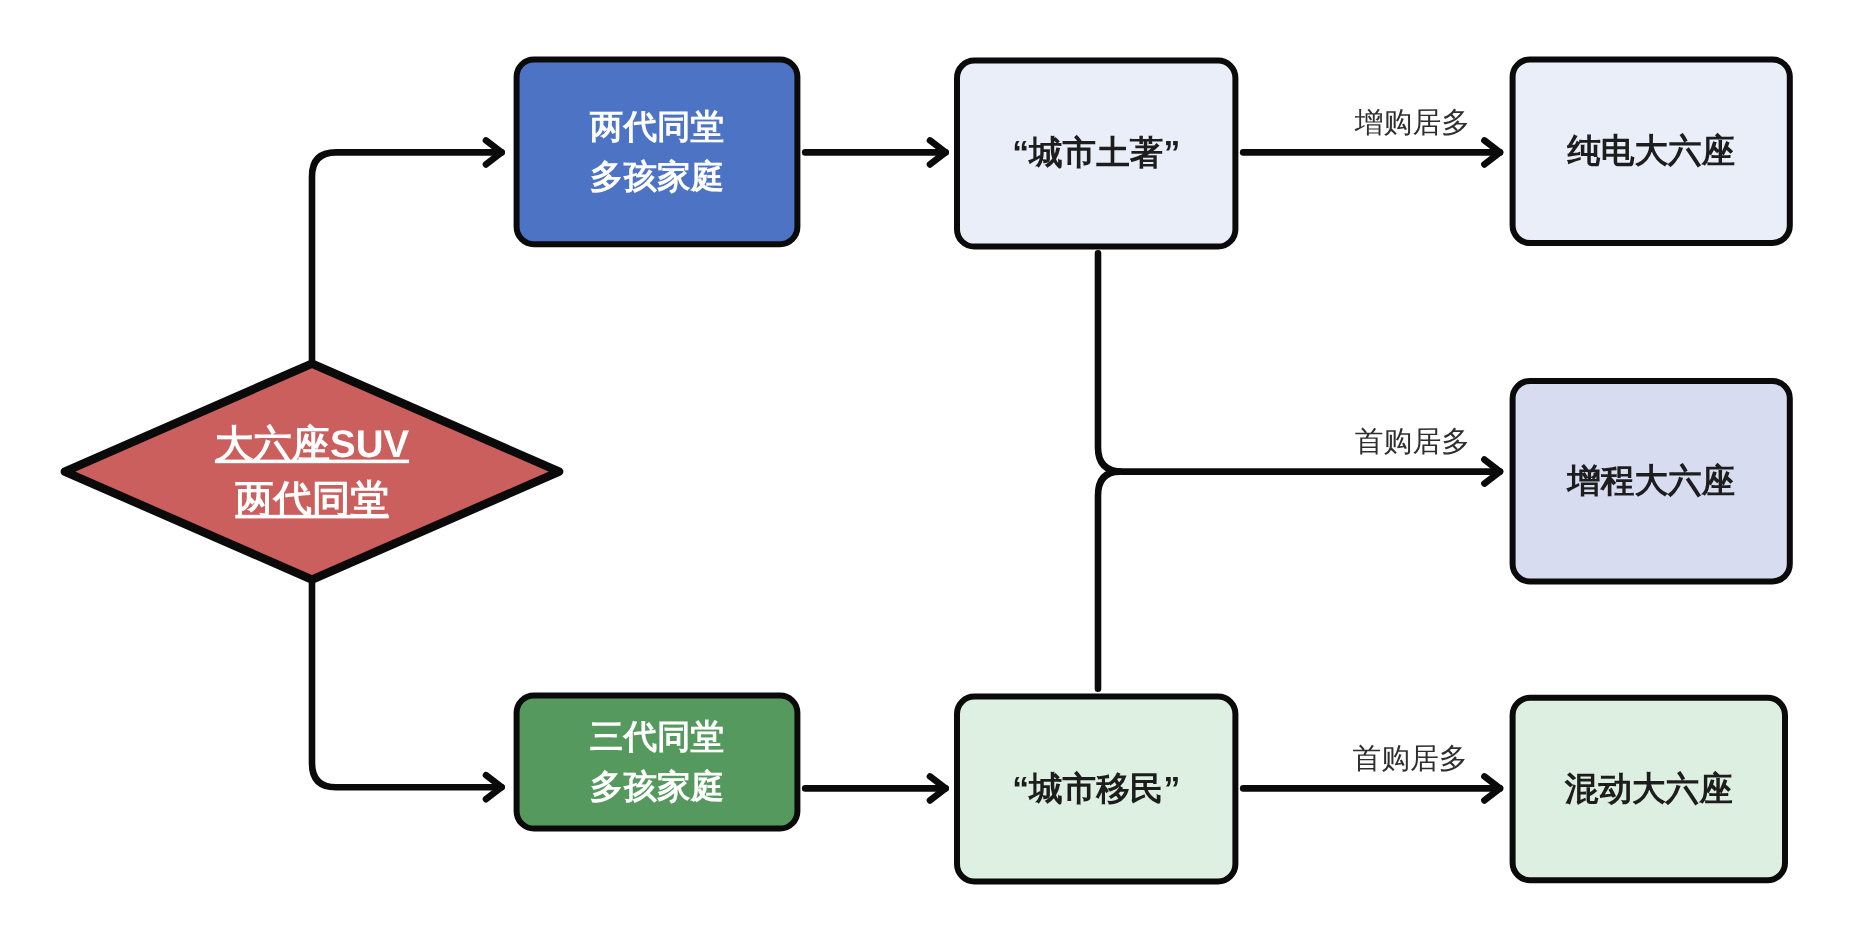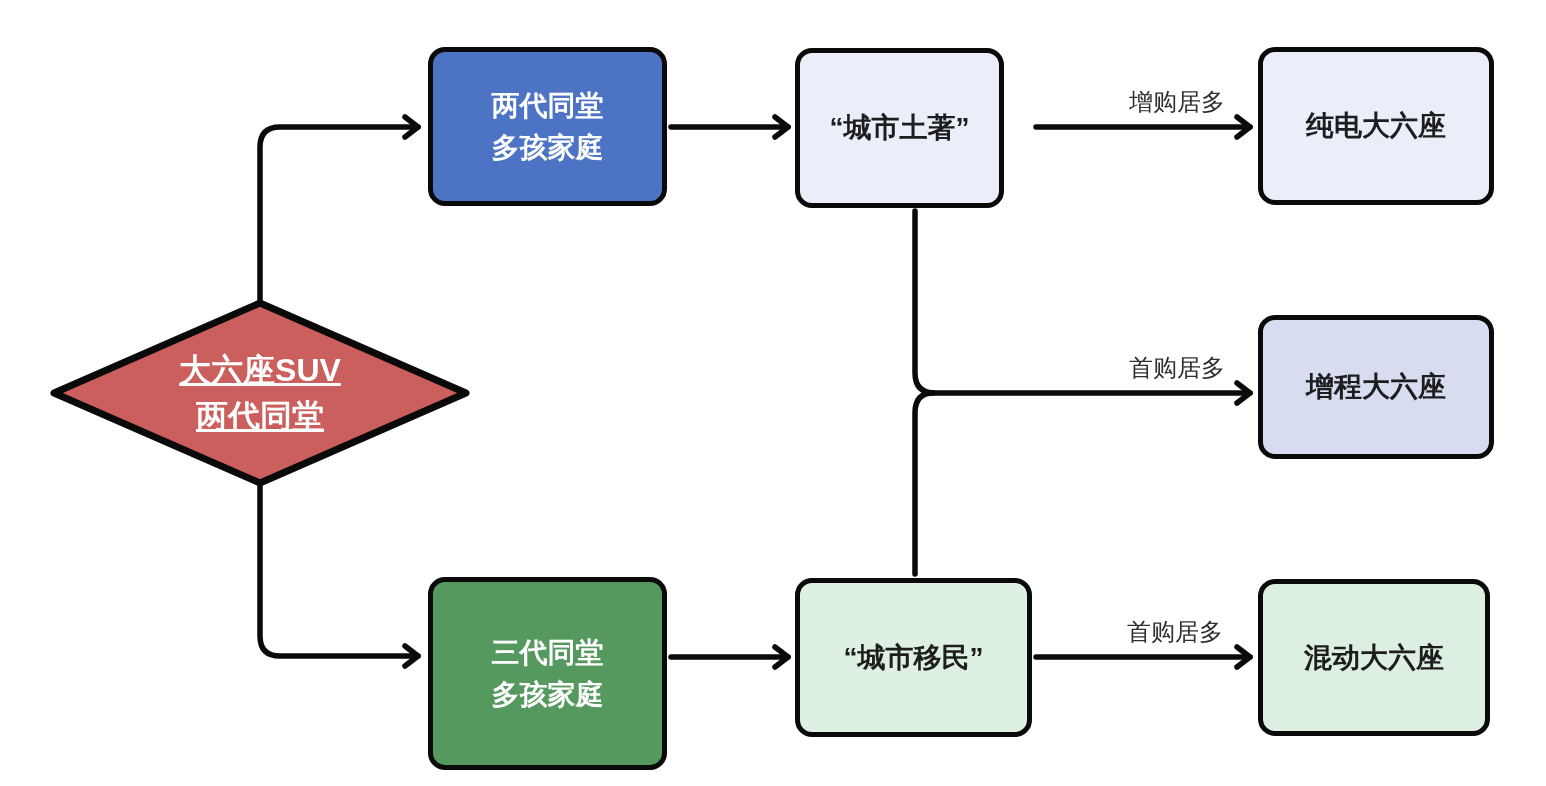--- a/index.html
+++ b/index.html
@@ -32,25 +32,25 @@
     line-height: 1.5;
     z-index: 2;
   }
   .node.dark-text { color: #1d1d1d; }
   .node.white-text { color: #ffffff; }
   .texture {
     background-image: radial-gradient(rgba(140,150,180,0.16) 1px, transparent 1.4px);
     background-size: 7px 7px;
   }
   .node-two-gen   { left: 428px; top: 47px;  width: 239px; height: 159px; background: #4d74c4; }
-  .node-three-gen { left: 428px; top: 577px; width: 239px; height: 193px; background: #55995f; }
-  .node-natives   { left: 795px; top: 48px;  width: 209px; height: 160px; background: #e9eef8; }
+  .node-three-gen { left: 428px; top: 577px; width: 239px; height: 116px; background: #55995f; }
+  .node-natives   { left: 795px; top: 48px;  width: 237px; height: 160px; background: #e9eef8; }
   .node-migrants  { left: 795px; top: 578px; width: 237px; height: 159px; background: #ddf0e2; }
   .node-pure-ev   { left: 1258px; top: 47px;  width: 236px; height: 158px; background: #e9eef8; }
-  .node-erev      { left: 1258px; top: 315px; width: 236px; height: 144px; background: #d8dcf1; }
+  .node-erev      { left: 1258px; top: 315px; width: 236px; height: 172px; background: #d8dcf1; }
   .node-hybrid    { left: 1258px; top: 579px; width: 232px; height: 157px; background: #ddefe1; }
   .diamond-label {
     position: absolute;
     left: 110px; top: 350px;
     width: 300px; height: 86px;
     display: flex;
     flex-direction: column;
     align-items: center;
     justify-content: center;
     text-align: center;

